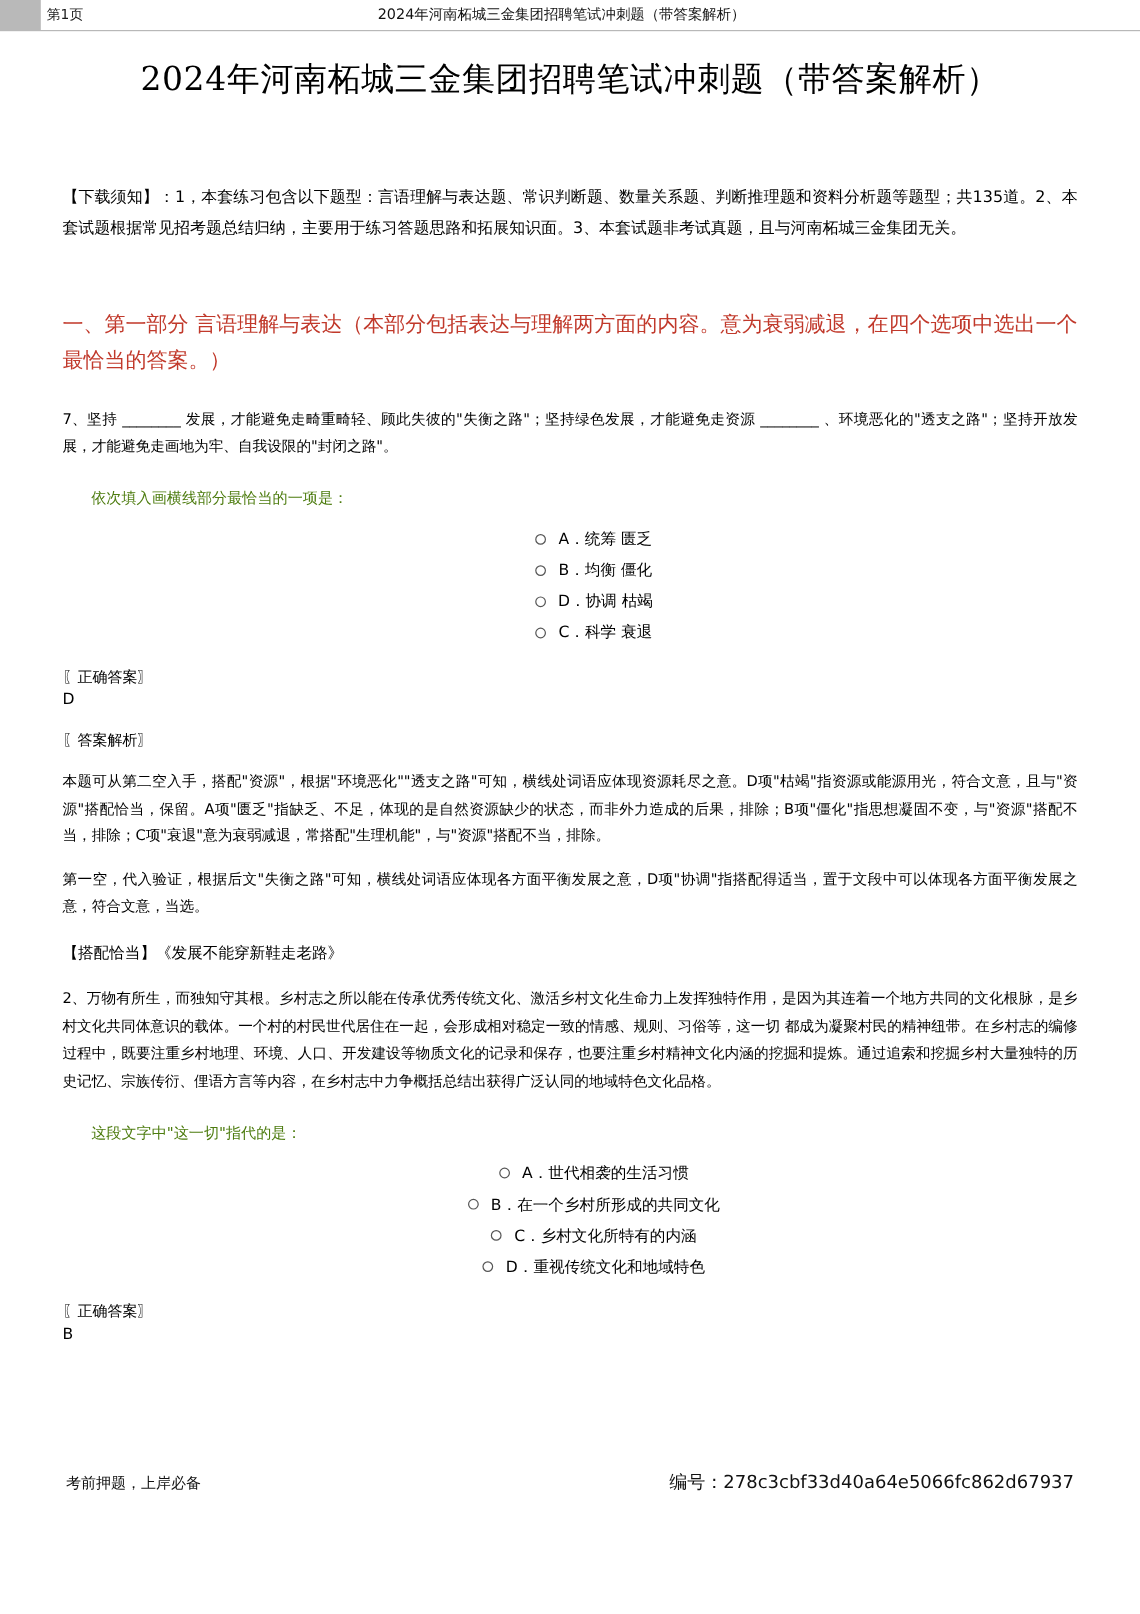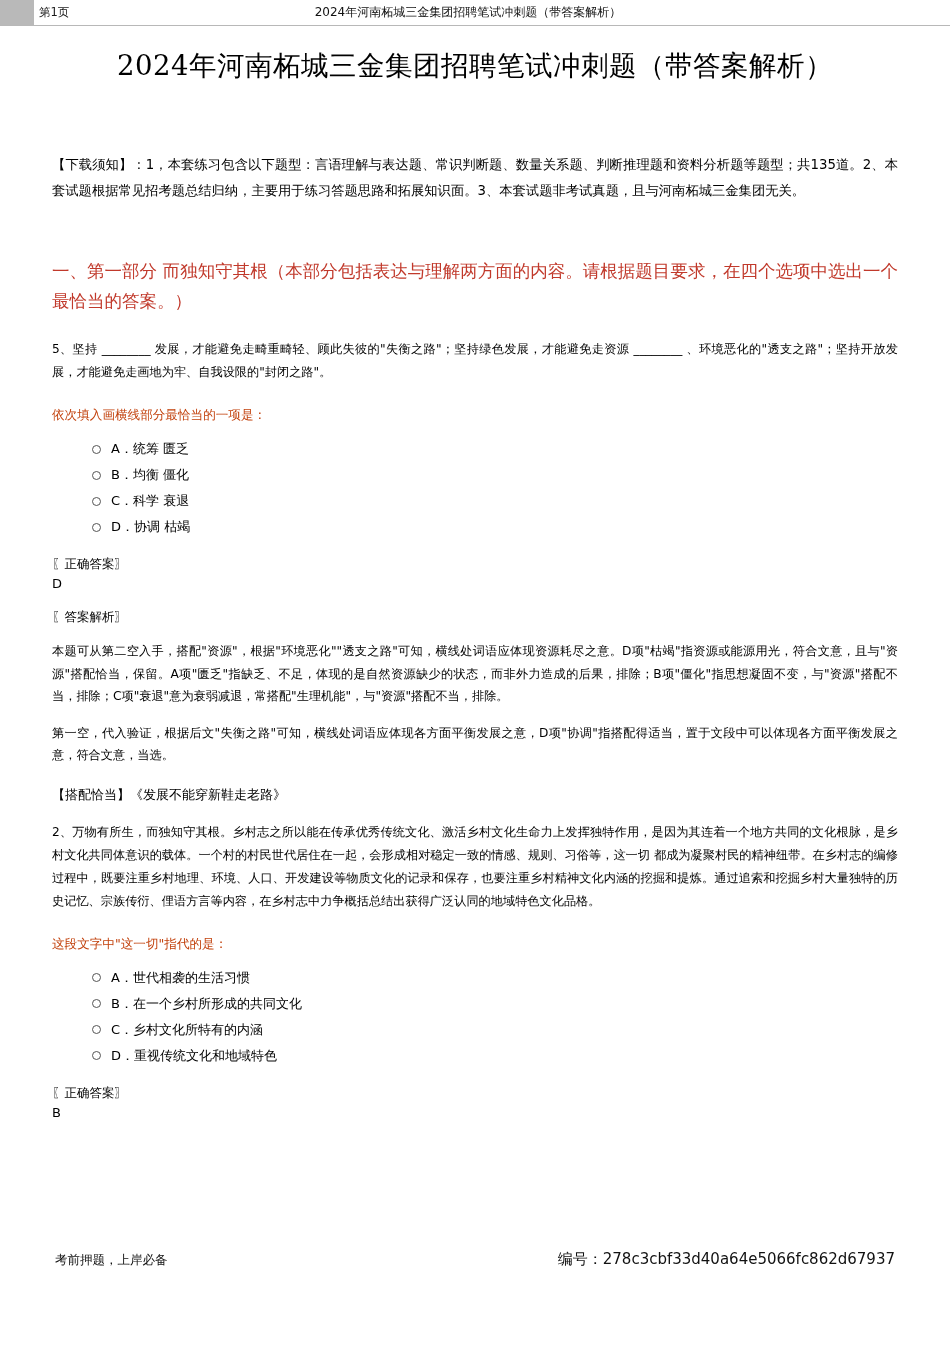--- a/index.html
+++ b/index.html
@@ -97,32 +97,34 @@
     text-align: justify;
     color: #000;
   }
   .q-stem.tight {
     margin-top: 16px;
   }
   .q-ask {
     margin-top: 20px;
     font-size: 12.6px;
     line-height: 22px;
-    color: #c2410c;
+    color: #4d7c0f;
+    margin-left: 24px;
   }
   .options {
     margin-top: 10px;
   }
   .option {
     display: flex;
     align-items: center;
     margin: 0 0 0 40px;
     height: 26px;
     font-size: 13px;
     color: #000;
+    justify-content: center;
   }
   .radio {
     width: 7px;
     height: 7px;
     border: 1px solid #555;
     border-radius: 50%;
     margin-right: 10px;
     flex: none;
     background: #fff;
   }
@@ -150,21 +152,21 @@
   }
   .source-line {
     margin-top: 18px;
     font-size: 13px;
     line-height: 20px;
     color: #000;
   }
   
   .footer {
     position: absolute;
-    bottom: 4px;
+    bottom: 28px;
     left: 0;
     width: 950px;
     height: 20px;
   }
   .footer-left {
     position: absolute;
     left: 55px;
     bottom: 0;
     font-size: 12.5px;
     color: #111;
@@ -191,41 +193,41 @@
   </div>
 
   <div class="content">
 
     <div class="doc-title">2024年河南柘城三金集团招聘笔试冲刺题（带答案解析）</div>
 
     <div class="body-wrap">
 
       <div class="notice">【下载须知】：1，本套练习包含以下题型：言语理解与表达题、常识判断题、数量关系题、判断推理题和资料分析题等题型；共135道。2、本套试题根据常见招考题总结归纳，主要用于练习答题思路和拓展知识面。3、本套试题非考试真题，且与河南柘城三金集团无关。</div>
 
-      <div class="section-heading">一、第一部分  而独知守其根（本部分包括表达与理解两方面的内容。请根据题目要求，在四个选项中选出一个最恰当的答案。）</div>
+      <div class="section-heading">一、第一部分  言语理解与表达（本部分包括表达与理解两方面的内容。意为衰弱减退，在四个选项中选出一个最恰当的答案。）</div>
 
       <div>
-        <div class="q-stem">5、坚持 ________ 发展，才能避免走畸重畸轻、顾此失彼的"失衡之路"；坚持绿色发展，才能避免走资源 ________ 、环境恶化的"透支之路"；坚持开放发展，才能避免走画地为牢、自我设限的"封闭之路"。</div>
+        <div class="q-stem">7、坚持 ________ 发展，才能避免走畸重畸轻、顾此失彼的"失衡之路"；坚持绿色发展，才能避免走资源 ________ 、环境恶化的"透支之路"；坚持开放发展，才能避免走画地为牢、自我设限的"封闭之路"。</div>
         <div class="q-ask">依次填入画横线部分最恰当的一项是：</div>
         <div class="options">
           <div class="option">
             <span class="radio"></span>
             <span class="opt-label">А．统筹 匮乏</span>
           </div>
           <div class="option">
             <span class="radio"></span>
             <span class="opt-label">B．均衡 僵化</span>
           </div>
           <div class="option">
             <span class="radio"></span>
+            <span class="opt-label">D．协调 枯竭</span>
+          </div>
+          <div class="option">
+            <span class="radio"></span>
             <span class="opt-label">C．科学 衰退</span>
-          </div>
-          <div class="option">
-            <span class="radio"></span>
-            <span class="opt-label">D．协调 枯竭</span>
           </div>
         </div>
         <div class="bracket-label">〖正确答案〗</div>
         <div class="answer-letter">D</div>
         <div class="bracket-label">〖答案解析〗</div>
         <div class="explain-p">本题可从第二空入手，搭配"资源"，根据"环境恶化""透支之路"可知，横线处词语应体现资源耗尽之意。D项"枯竭"指资源或能源用光，符合文意，且与"资源"搭配恰当，保留。A项"匮乏"指缺乏、不足，体现的是自然资源缺少的状态，而非外力造成的后果，排除；B项"僵化"指思想凝固不变，与"资源"搭配不当，排除；C项"衰退"意为衰弱减退，常搭配"生理机能"，与"资源"搭配不当，排除。</div>
         <div class="explain-p">第一空，代入验证，根据后文"失衡之路"可知，横线处词语应体现各方面平衡发展之意，D项"协调"指搭配得适当，置于文段中可以体现各方面平衡发展之意，符合文意，当选。</div>
         <div class="source-line">【搭配恰当】《发展不能穿新鞋走老路》</div>
       </div>
 

